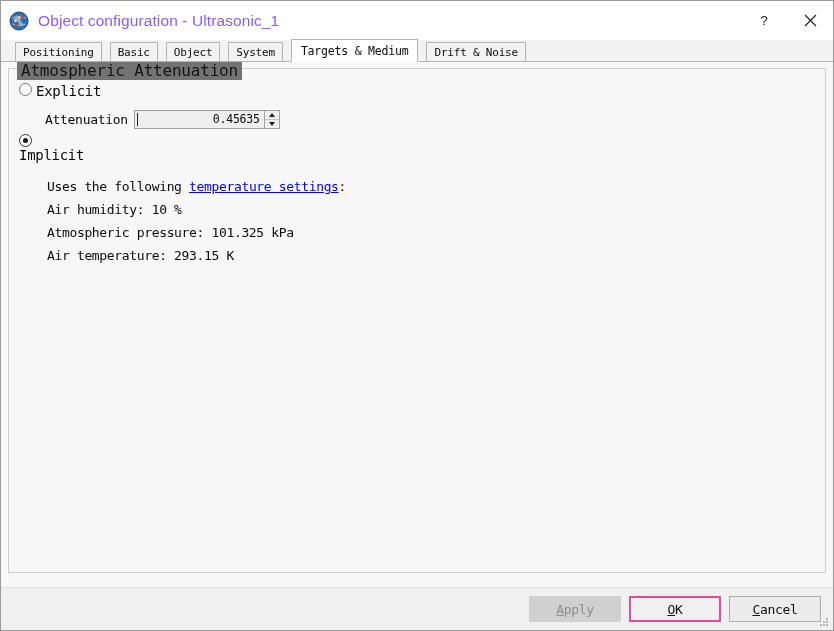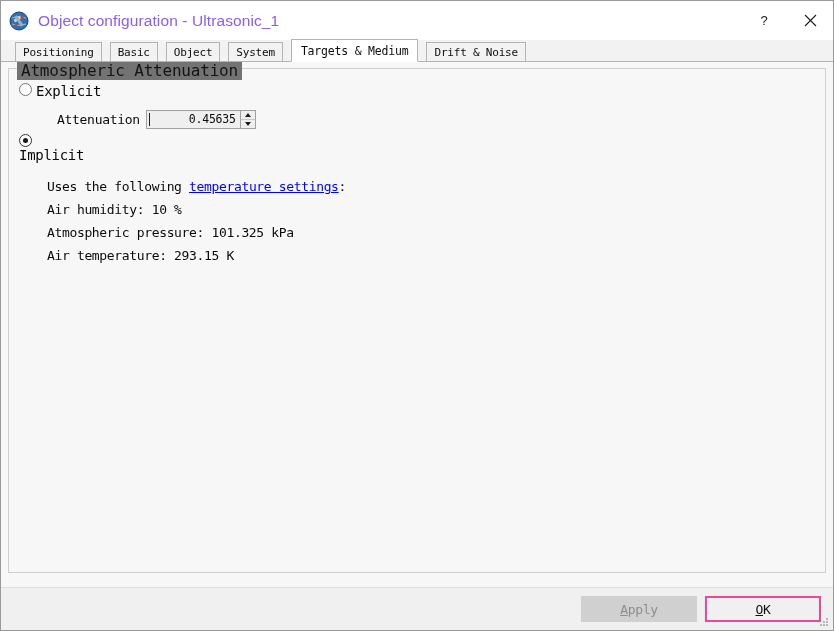--- a/index.html
+++ b/index.html
@@ -183,24 +183,23 @@
     margin-left: 32px;
     margin-top: 1px;
   }
   .atten-label {
     font-family: "DejaVu Sans Mono", monospace;
     font-size: 13px;
     color: #0a0a0a;
     letter-spacing: -0.3px;
     margin-right: 6px;
     white-space: nowrap;
-    margin-left: 12px;
   }
   .spinbox {
-    width: 110px;
+    width: 146px;
     height: 19px;
     border: 1px solid #a0a0a0;
     background: #efefef;
     box-sizing: border-box;
     display: flex;
     align-items: stretch;
     position: relative;
   }
   .spin-caret {
     width: 1px;
@@ -268,21 +267,21 @@
     background: #f0f0f0;
     border-top: 1px solid #dcdcdc;
     position: relative;
     display: flex;
     align-items: center;
     justify-content: flex-end;
     padding-right: 12px;
     box-sizing: border-box;
   }
   .btn {
-    width: 116px;
+    width: 92px;
     height: 26px;
     margin-left: 8px;
     font-family: "DejaVu Sans Mono", monospace;
     font-size: 13px;
     letter-spacing: -0.3px;
     background: #e4e4e4;
     border: 1px solid #b0b0b0;
     color: #111111;
     box-sizing: border-box;
     display: flex;
@@ -403,20 +402,23 @@
     </div>
   </div>
 
   <div class="footer">
     <div class="btn disabled">
         <span><u>A</u><span>pply</span></span>
       </div>
     <div class="btn default">
         <span><u>O</u><span>K</span></span>
       </div>
+    <div class="btn normal">
+        <span><u>C</u><span>ancel</span></span>
+      </div>
     <span class="grip">
       <i style="left:8px;top:2px"></i>
       <i style="left:5px;top:5px"></i>
         <i style="left:8px;top:5px"></i>
       <i style="left:2px;top:8px"></i>
         <i style="left:5px;top:8px"></i>
         <i style="left:8px;top:8px"></i>
     </span>
   </div>
 

